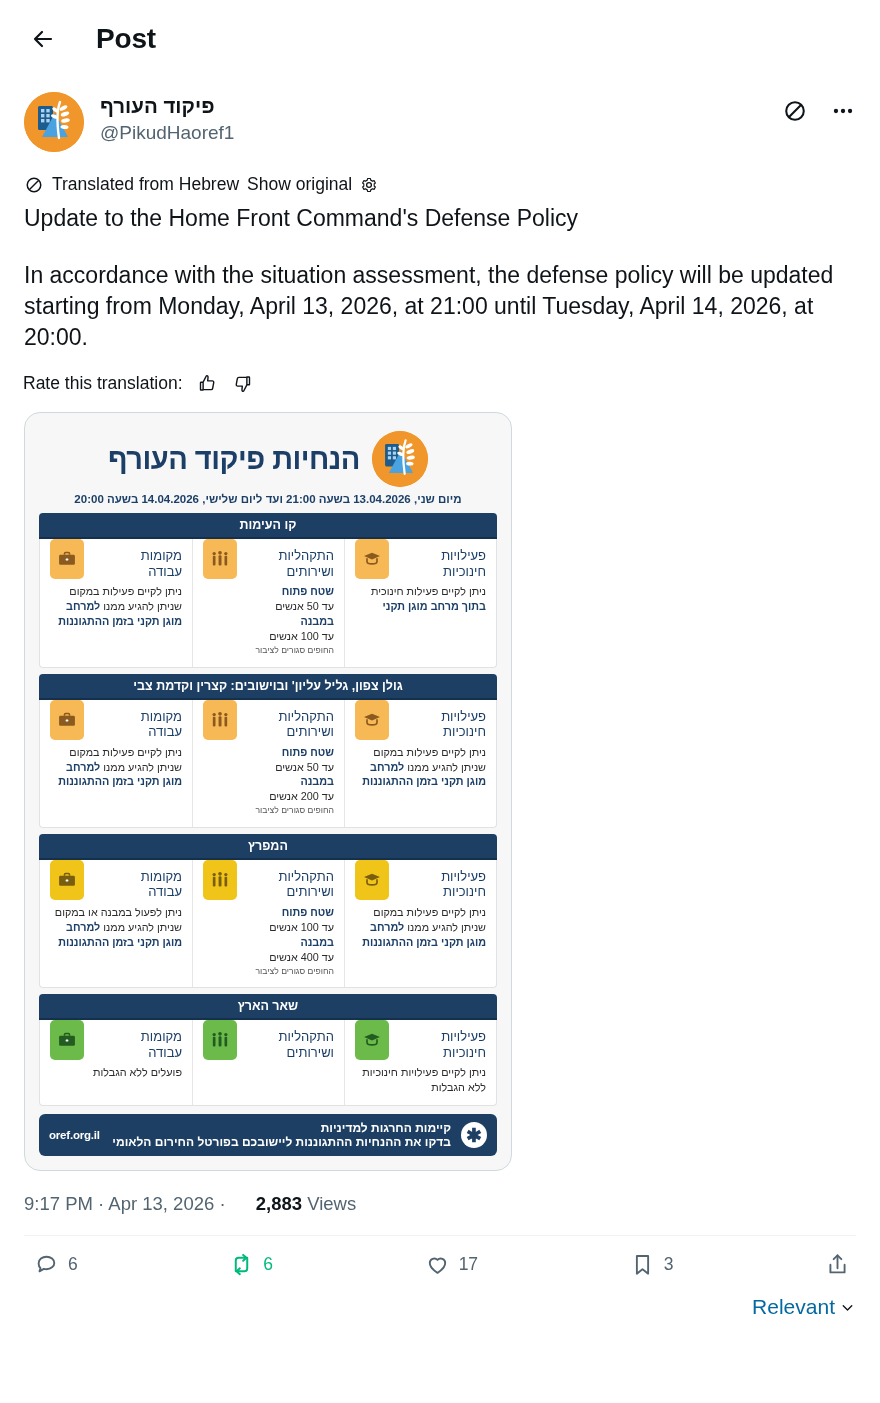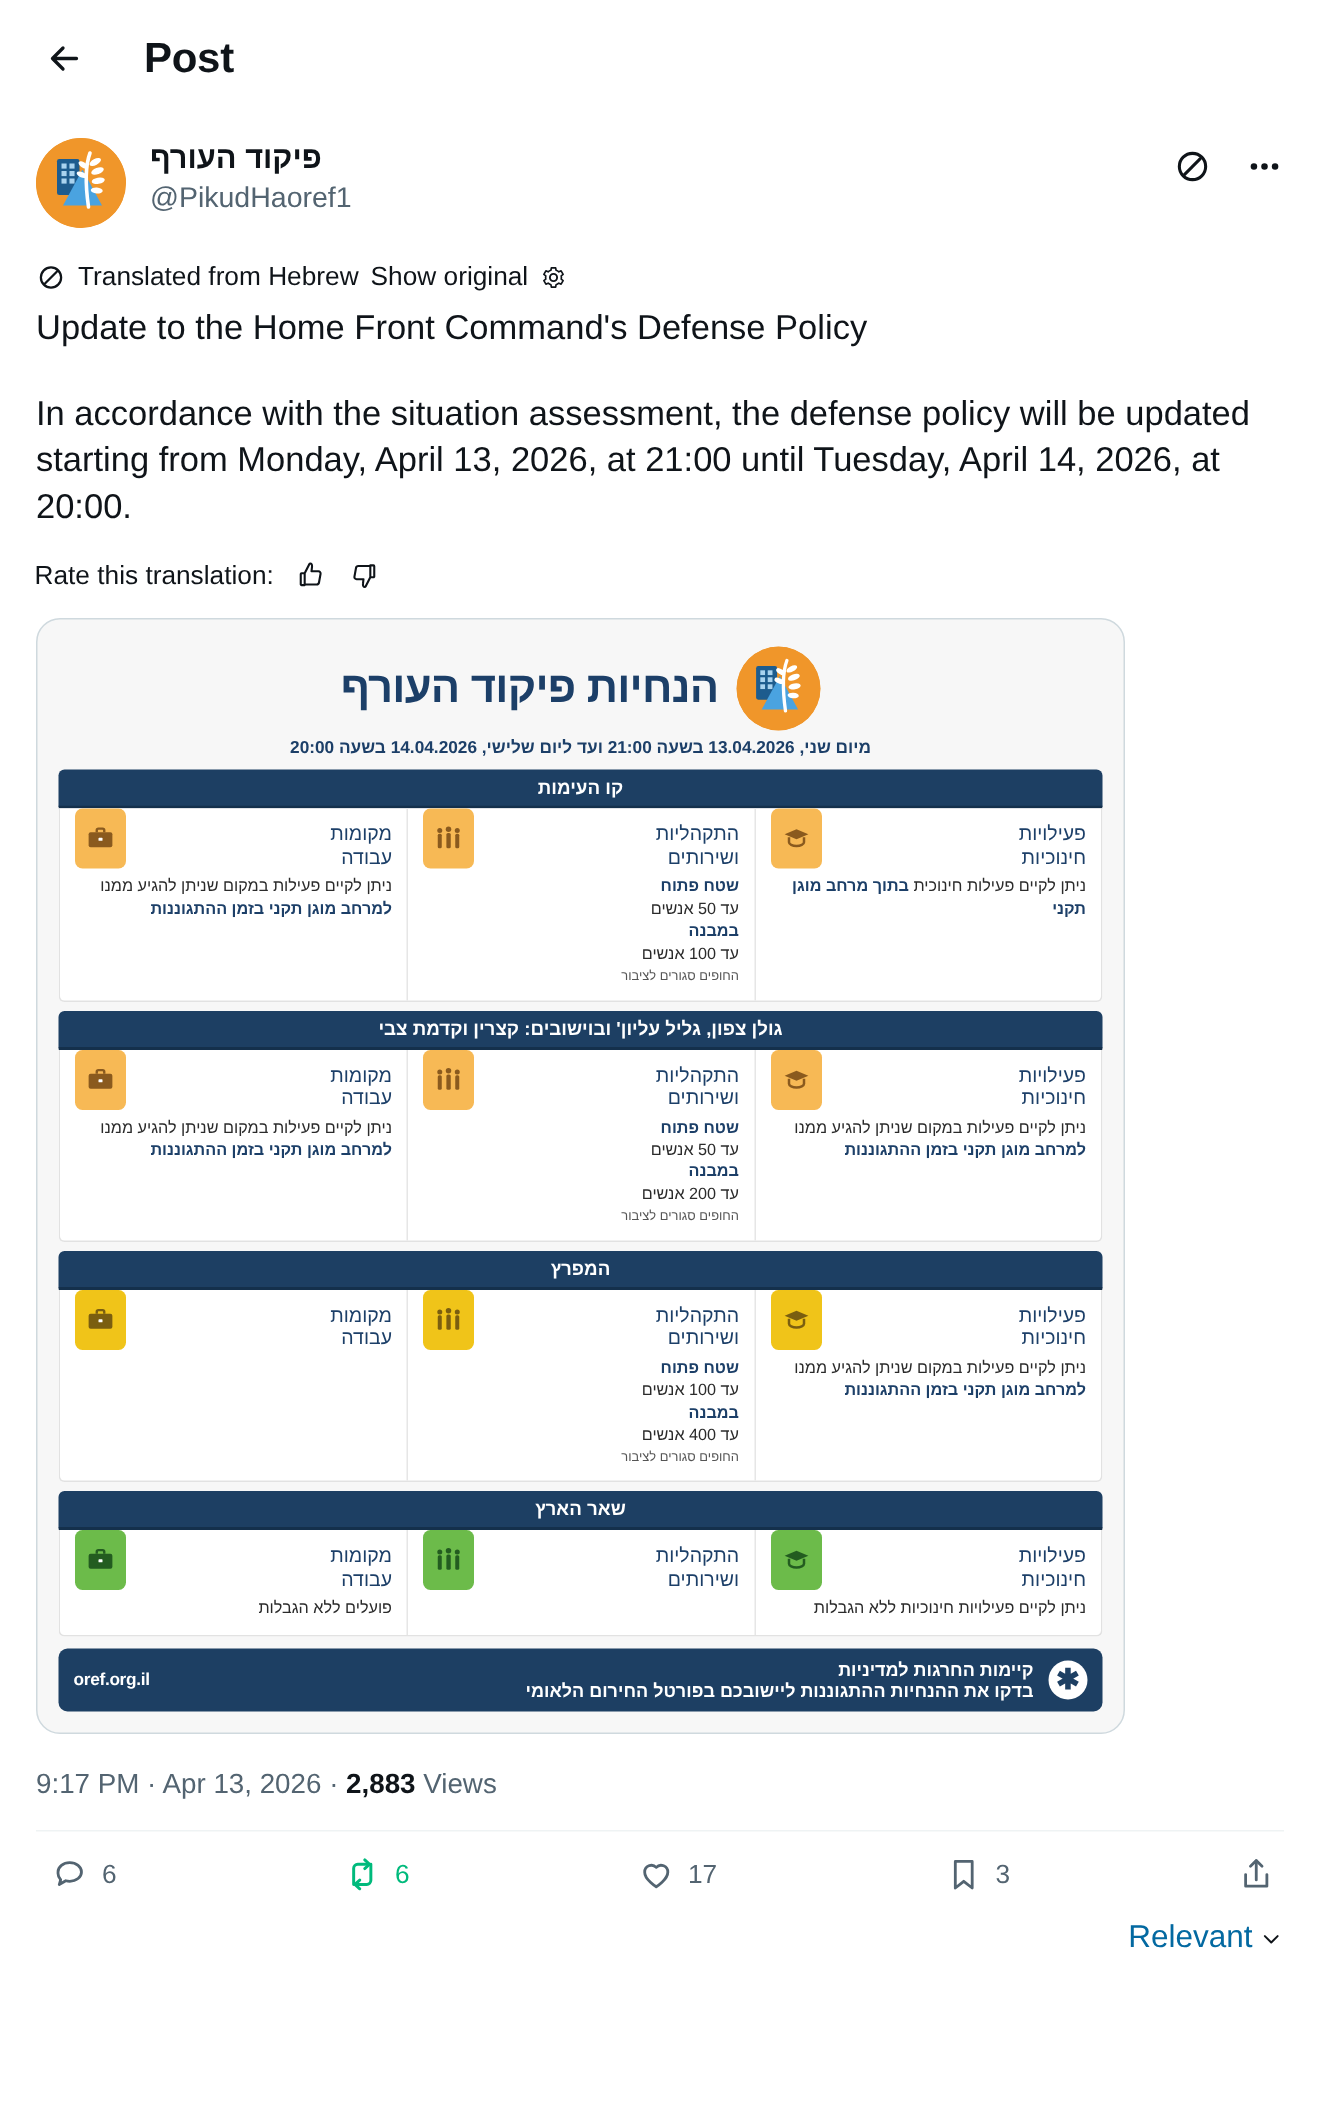--- a/index.html
+++ b/index.html
@@ -60,21 +60,21 @@
   .rate-row {
     display: flex; align-items: center; gap: 14px;
     padding: 20px 24px 0 23px;
     font-size: 17.5px; color: #0f1419;
   }
   .rate-row .thumb { cursor: pointer; }
 
   
   .media-card {
     margin: 18px 24px 0 24px;
-    width: 726px;
+    width: 488px;
     border: 1px solid #cfd9de;
     border-radius: 16px;
     background: #f7f7f7;
     overflow: hidden;
     padding: 12px 14px 14px 14px;
   }
 
   .info-header {
     display: flex; align-items: center; justify-content: center;
     gap: 12px; padding: 6px 0 4px 0;
@@ -154,21 +154,21 @@
   .footer-url {
     color: #ffffff; font-size: 11.5px; font-weight: bold;
     direction: ltr; letter-spacing: -0.2px;
   }
 
   
   .meta-row {
     padding: 22px 24px 0 24px;
     font-size: 18.5px; color: #536471;
   }
-  .meta-row .views-count { color: #0f1419; font-weight: bold; }
+  .meta-row .views-count { color: #0f1419; font-weight: bold; margin-left: 25px; }
   .meta-row .time { color: #536471; }
 
   .divider { height: 1px; background: #eff3f4; margin: 20px 24px 0 24px; }
 
   .actions {
     display: flex; align-items: center;
     padding: 16px 30px 0 34px;
     justify-content: space-between;
   }
   .action {
@@ -461,20 +461,21 @@
                 <div>עבודה</div>
               </div>
               <div class="icon-box" style="background: rgb(240, 196, 25);">
                 <svg width="20" height="20" viewBox="0 0 24 24">
                   <rect x="2.5" y="7" width="19" height="12" rx="1.6" fill="#7a5e10"></rect>
                   <path d="M9 7V5.4c0-.7.6-1.3 1.3-1.3h3.4c.7 0 1.3.6 1.3 1.3V7" fill="none" stroke="#7a5e10" stroke-width="1.9"></path>
                   <rect x="10.4" y="11.4" width="3.2" height="2.4" rx=".5" fill="#ffffff"></rect>
                 </svg>
               </div>
             </div>
+            <div class="col-body"><span>ניתן לפעול במבנה או במקום שניתן להגיע ממנו</span> <span class="b">למרחב מוגן תקני בזמן ההתגוננות</span></div>
           </div>
         </div>
       </div>
       <div class="section">
         <div class="section-head">שאר הארץ</div>
         <div class="section-cols">
           <div class="col">
             <div class="col-head">
               <div class="col-title">
                 <div>פעילויות</div>

